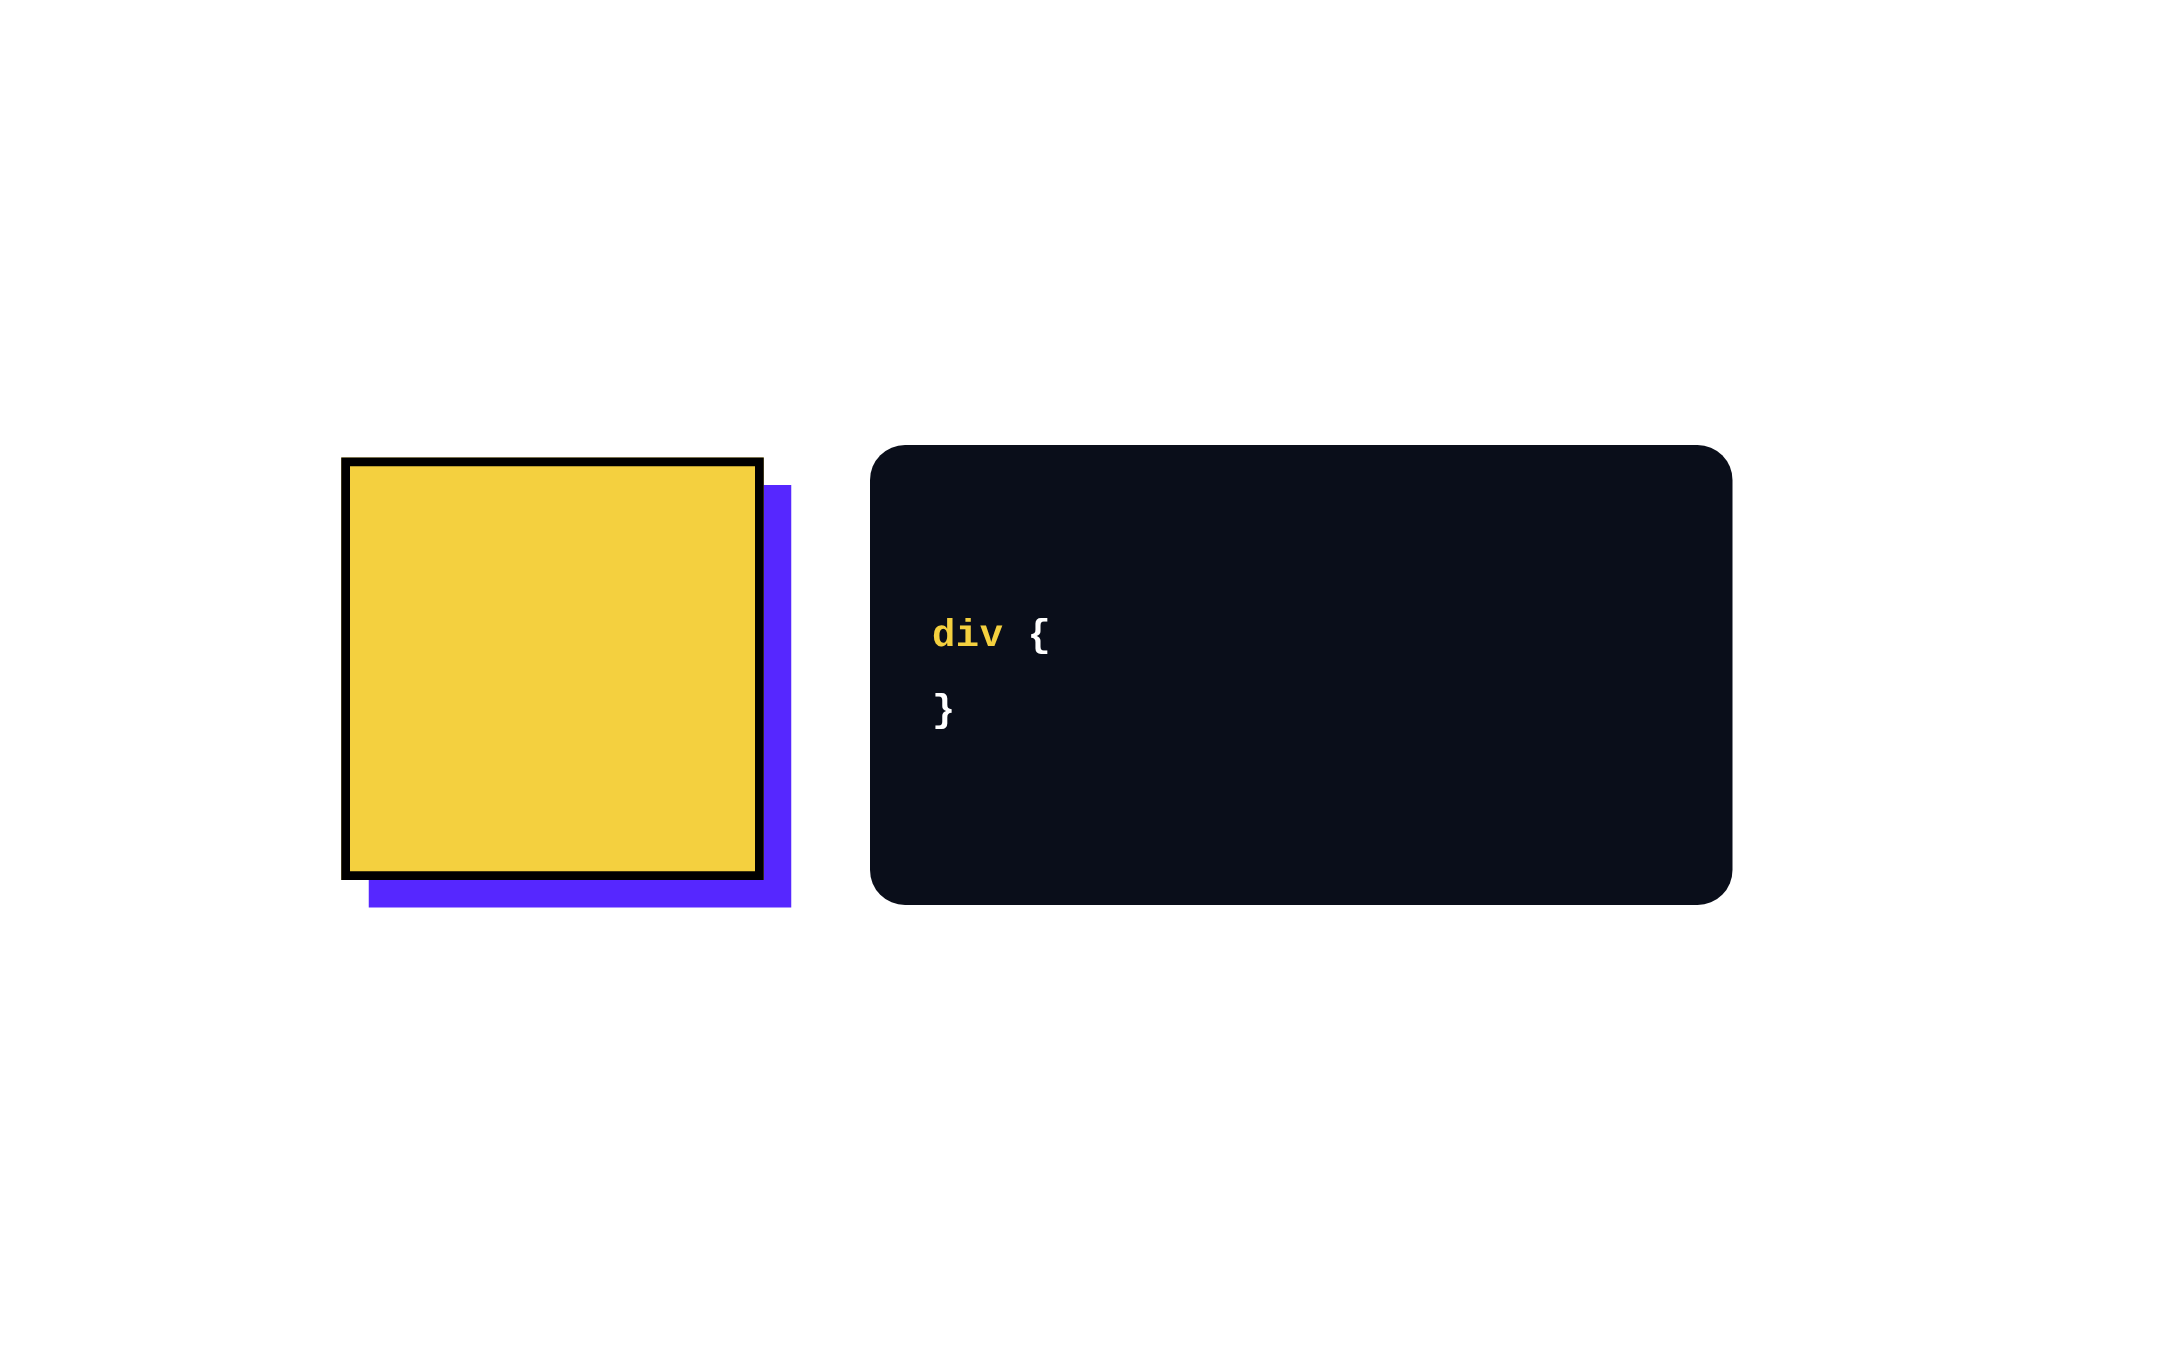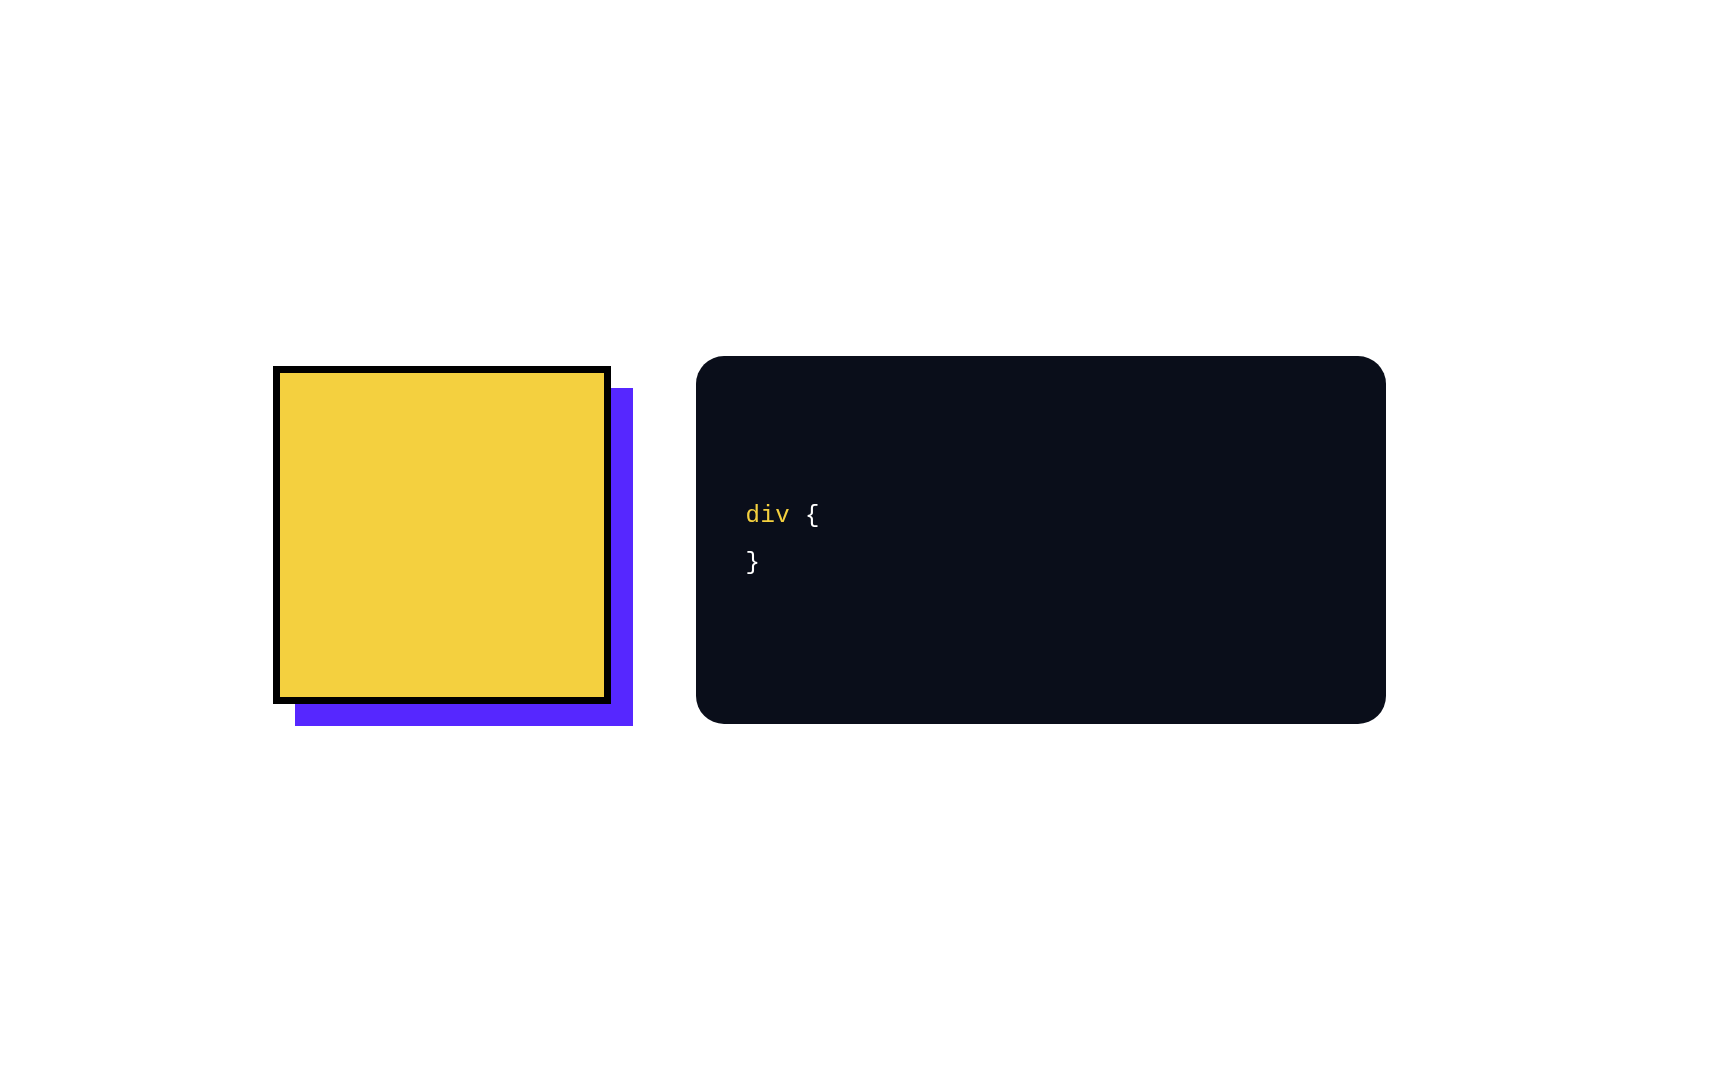--- a/index.html
+++ b/index.html
@@ -37,24 +37,24 @@
       background: #0A0E1A;
       border-radius: 28px;
       padding: 58px 50px;
       width: 690px;
       height: 368px;
       display: flex;
       flex-direction: column;
       justify-content: center;
     }
     .code-line {
-      font-size: 24px;
+      font-size: 31px;
       line-height: 1.95;
       white-space: pre;
-      font-weight: 400;
+      font-weight: 700;
       letter-spacing: 0.5px;
     }
     .tok-selector { color: #F4D03F; }
     .tok-brace { color: #FFFFFF; }
     .tok-property { color: #2ECC71; }
     .tok-value { color: #FF6B6B; }
     .indent { display: inline-block; width: 32px; }
   </style>
 </head>
 <body>

